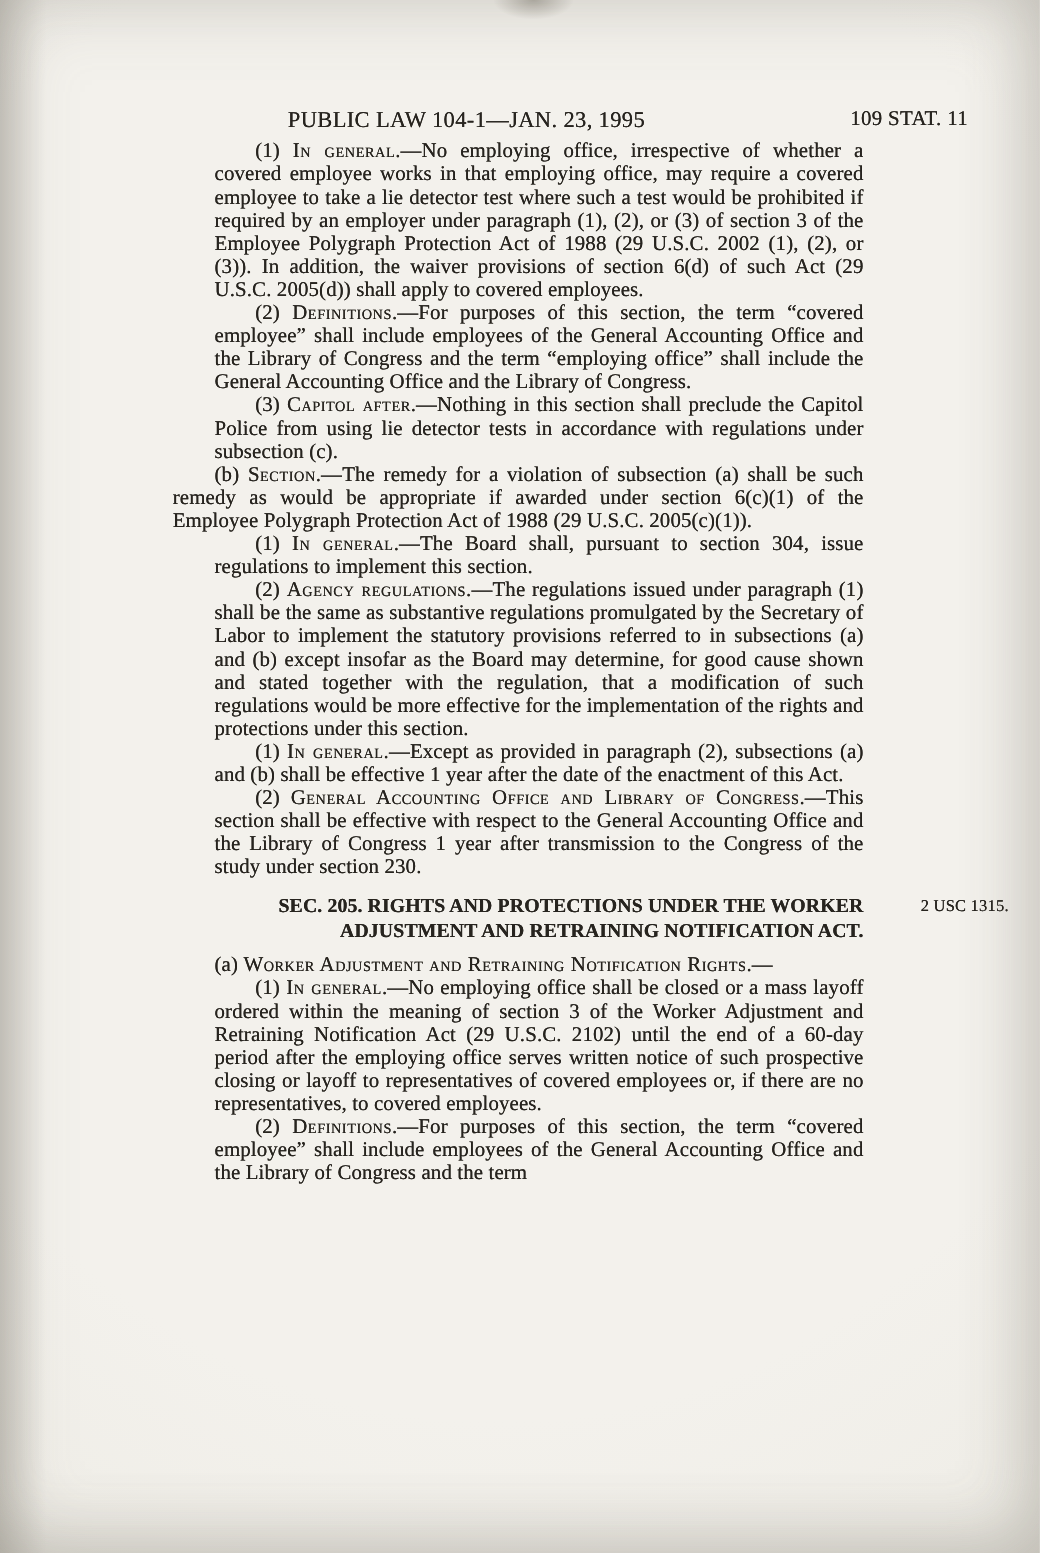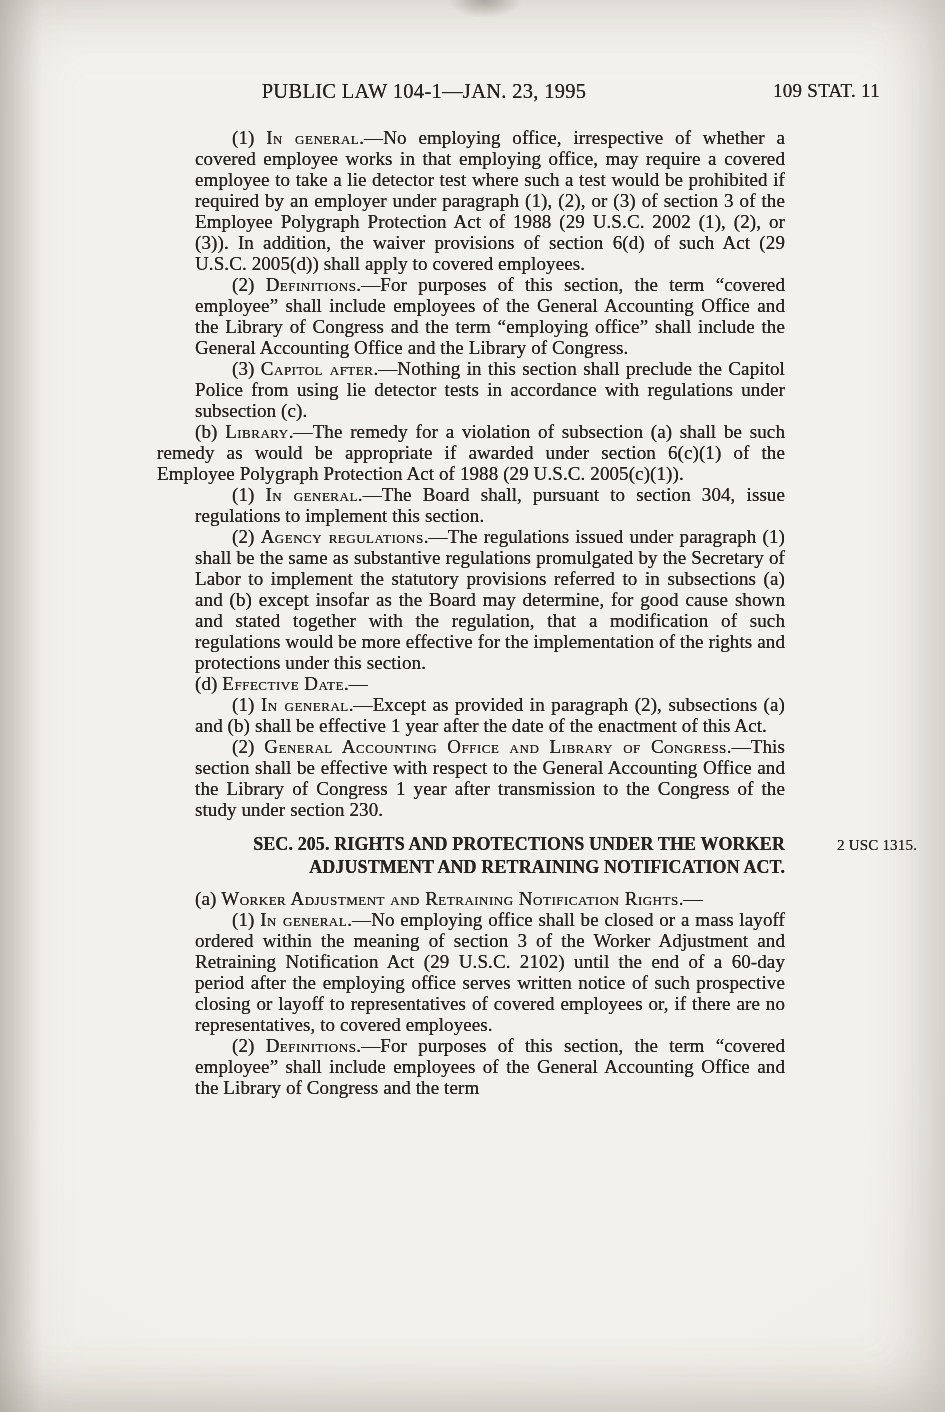--- a/index.html
+++ b/index.html
@@ -25,21 +25,21 @@
     position: absolute; left: 0; top: 0; bottom: 0; width: 42px;
     background: linear-gradient(90deg, rgba(96,90,78,.22), rgba(96,90,78,0));
     pointer-events: none;
   }
   .scan-smudge {
     position: absolute; left: 448px; top: 0; width: 74px; height: 18px;
     background: radial-gradient(ellipse at 50% 0%, rgba(110,104,92,.45), rgba(110,104,92,0) 70%);
     pointer-events: none;
   }
 
-  .page-header { position: absolute; left: 110px; top: 80px; width: 770px; height: 28px; }
+  .page-header { position: absolute; left: 110px; top: 98px; width: 770px; height: 28px; }
   .header-title {
     position: absolute; left: 0; top: 0; width: 628px;
     text-align: center; font-size: 20.5px; letter-spacing: .3px;
     text-shadow: 0 0 .3px currentColor;
   }
   .header-stat {
     position: absolute; right: 0; top: 0;
     font-size: 19px; letter-spacing: .3px;
     text-shadow: 0 0 .3px currentColor;
   }
@@ -83,24 +83,23 @@
 
   <header class="page-header">
     <div class="header-title">PUBLIC LAW 104-1—JAN. 23, 1995</div>
     <div class="header-stat">109 STAT. 11</div>
   </header>
 
   <main class="doc-body">
       <p class="para level-b"><span class="run">(1) </span><span class="sc">In general</span><span class="run">.—No employing office, irrespective of whether a covered employee works in that employing office, may require a covered employee to take a lie detector test where such a test would be prohibited if required by an employer under paragraph (1), (2), or (3) of section 3 of the Employee Polygraph Protection Act of 1988 (29 U.S.C. 2002 (1), (2), or (3)). In addition, the waiver provisions of section 6(d) of such Act (29 U.S.C. 2005(d)) shall apply to covered employees.</span></p>
       <p class="para level-b"><span class="run">(2) </span><span class="sc">Definitions</span><span class="run">.—For purposes of this section, the term “covered employee” shall include employees of the General Accounting Office and the Library of Congress and the term “employing office” shall include the General Accounting Office and the Library of Congress.</span></p>
       <p class="para level-b"><span class="run">(3) </span><span class="sc">Capitol after</span><span class="run">.—Nothing in this section shall preclude the Capitol Police from using lie detector tests in accordance with regulations under subsection (c).</span></p>
-      <p class="para level-a"><span class="run">(b) </span><span class="sc">Library</span><span class="run">.—The remedy for a violation of subsection (a) shall be such remedy as would be appropriate if awarded under section 6(c)(1) of the Employee Polygraph Protection Act of 1988 (29 U.S.C. 2005(c)(1)).</span></p>
+      <p class="para level-a"><span class="run">(b) </span><span class="sc">Section</span><span class="run">.—The remedy for a violation of subsection (a) shall be such remedy as would be appropriate if awarded under section 6(c)(1) of the Employee Polygraph Protection Act of 1988 (29 U.S.C. 2005(c)(1)).</span></p>
       <p class="para level-b"><span class="run">(1) </span><span class="sc">In general</span><span class="run">.—The Board shall, pursuant to section 304, issue regulations to implement this section.</span></p>
       <p class="para level-b"><span class="run">(2) </span><span class="sc">Agency regulations</span><span class="run">.—The regulations issued under paragraph (1) shall be the same as substantive regulations promulgated by the Secretary of Labor to implement the statutory provisions referred to in subsections (a) and (b) except insofar as the Board may determine, for good cause shown and stated together with the regulation, that a modification of such regulations would be more effective for the implementation of the rights and protections under this section.</span></p>
-      <p class="para level-a"><span class="run">(d) </span><span class="sc">Effective Date</span><span class="run">.—</span></p>
       <p class="para level-b"><span class="run">(1) </span><span class="sc">In general</span><span class="run">.—Except as provided in paragraph (2), subsections (a) and (b) shall be effective 1 year after the date of the enactment of this Act.</span></p>
       <p class="para level-b"><span class="run">(2) </span><span class="sc">General Accounting Office and Library of Congress</span><span class="run">.—This section shall be effective with respect to the General Accounting Office and the Library of Congress 1 year after transmission to the Congress of the study under section 230.</span></p>
       <p class="sec-heading"><span>SEC. 205. RIGHTS AND PROTECTIONS UNDER THE WORKER ADJUSTMENT AND RETRAINING NOTIFICATION ACT.</span><span class="margin-note">2 USC 1315.</span></p>
       <p class="para level-a"><span class="run">(a) </span><span class="sc">Worker Adjustment and Retraining Notification Rights</span><span class="run">.—</span></p>
       <p class="para level-b"><span class="run">(1) </span><span class="sc">In general</span><span class="run">.—No employing office shall be closed or a mass layoff ordered within the meaning of section 3 of the Worker Adjustment and Retraining Notification Act (29 U.S.C. 2102) until the end of a 60-day period after the employing office serves written notice of such prospective closing or layoff to representatives of covered employees or, if there are no representatives, to covered employees.</span></p>
       <p class="para level-b"><span class="run">(2) </span><span class="sc">Definitions</span><span class="run">.—For purposes of this section, the term “covered employee” shall include employees of the General Accounting Office and the Library of Congress and the term</span></p>
     </main>
 
   <div class="scan-vignette"></div>
 

